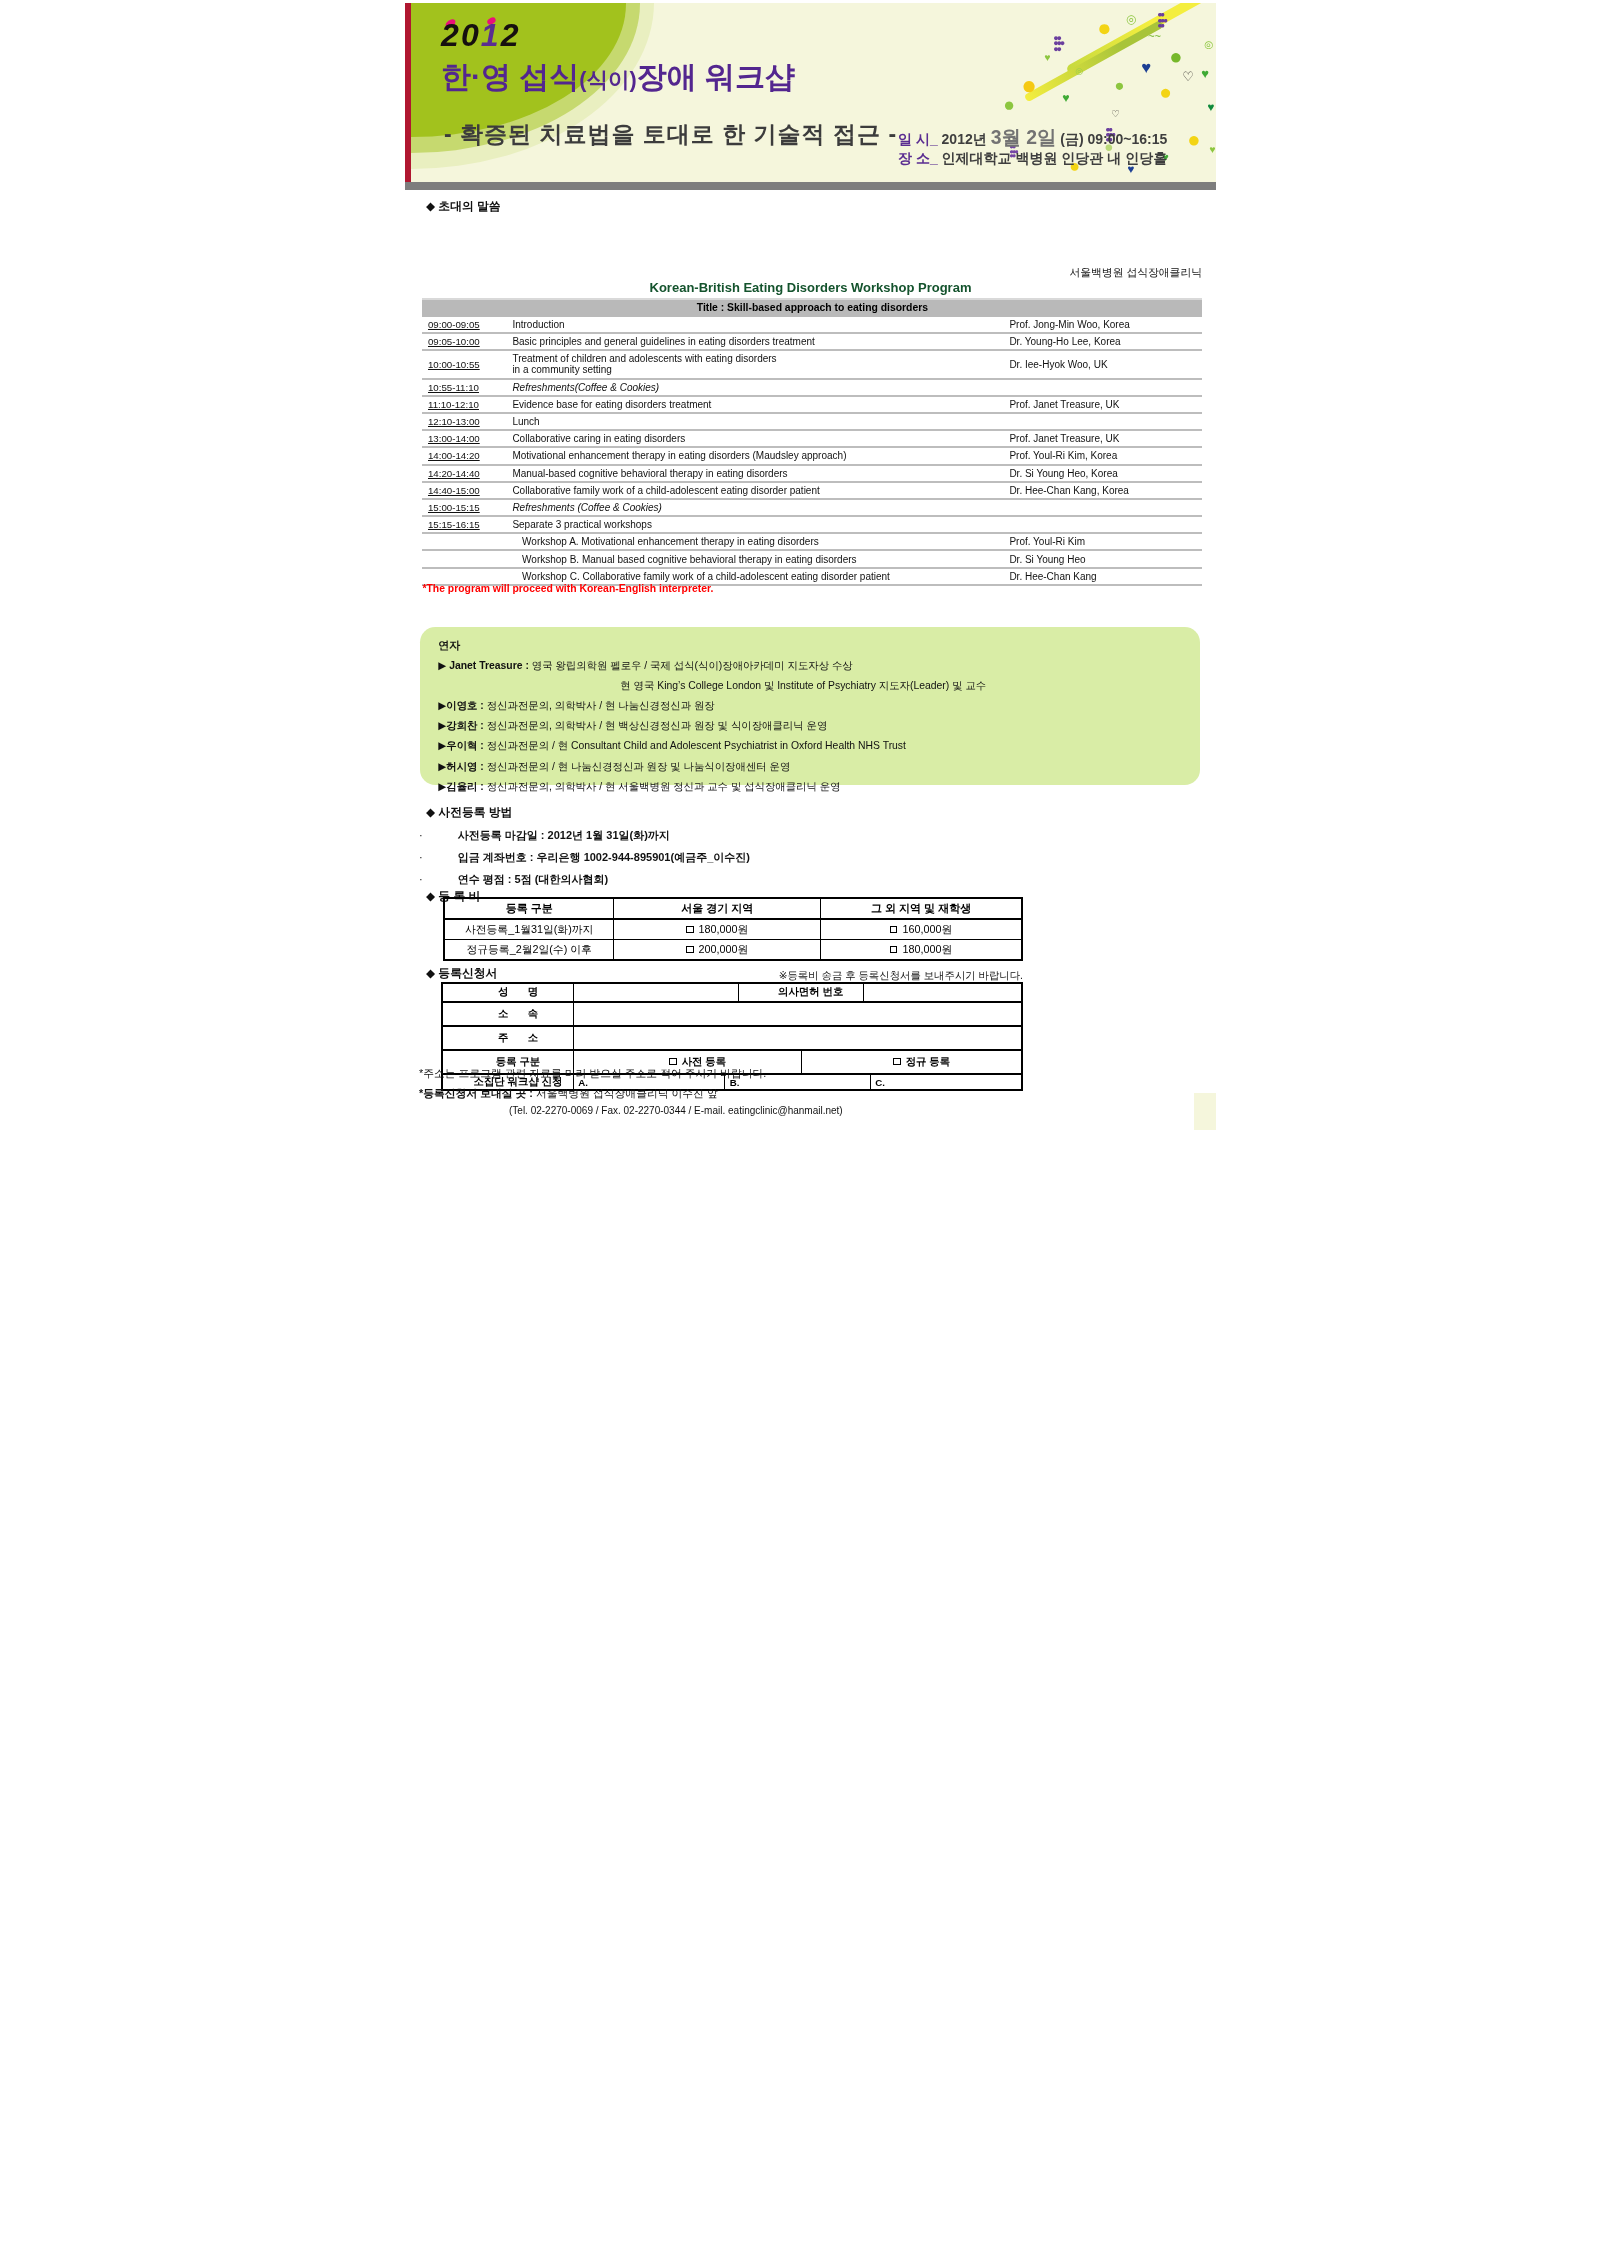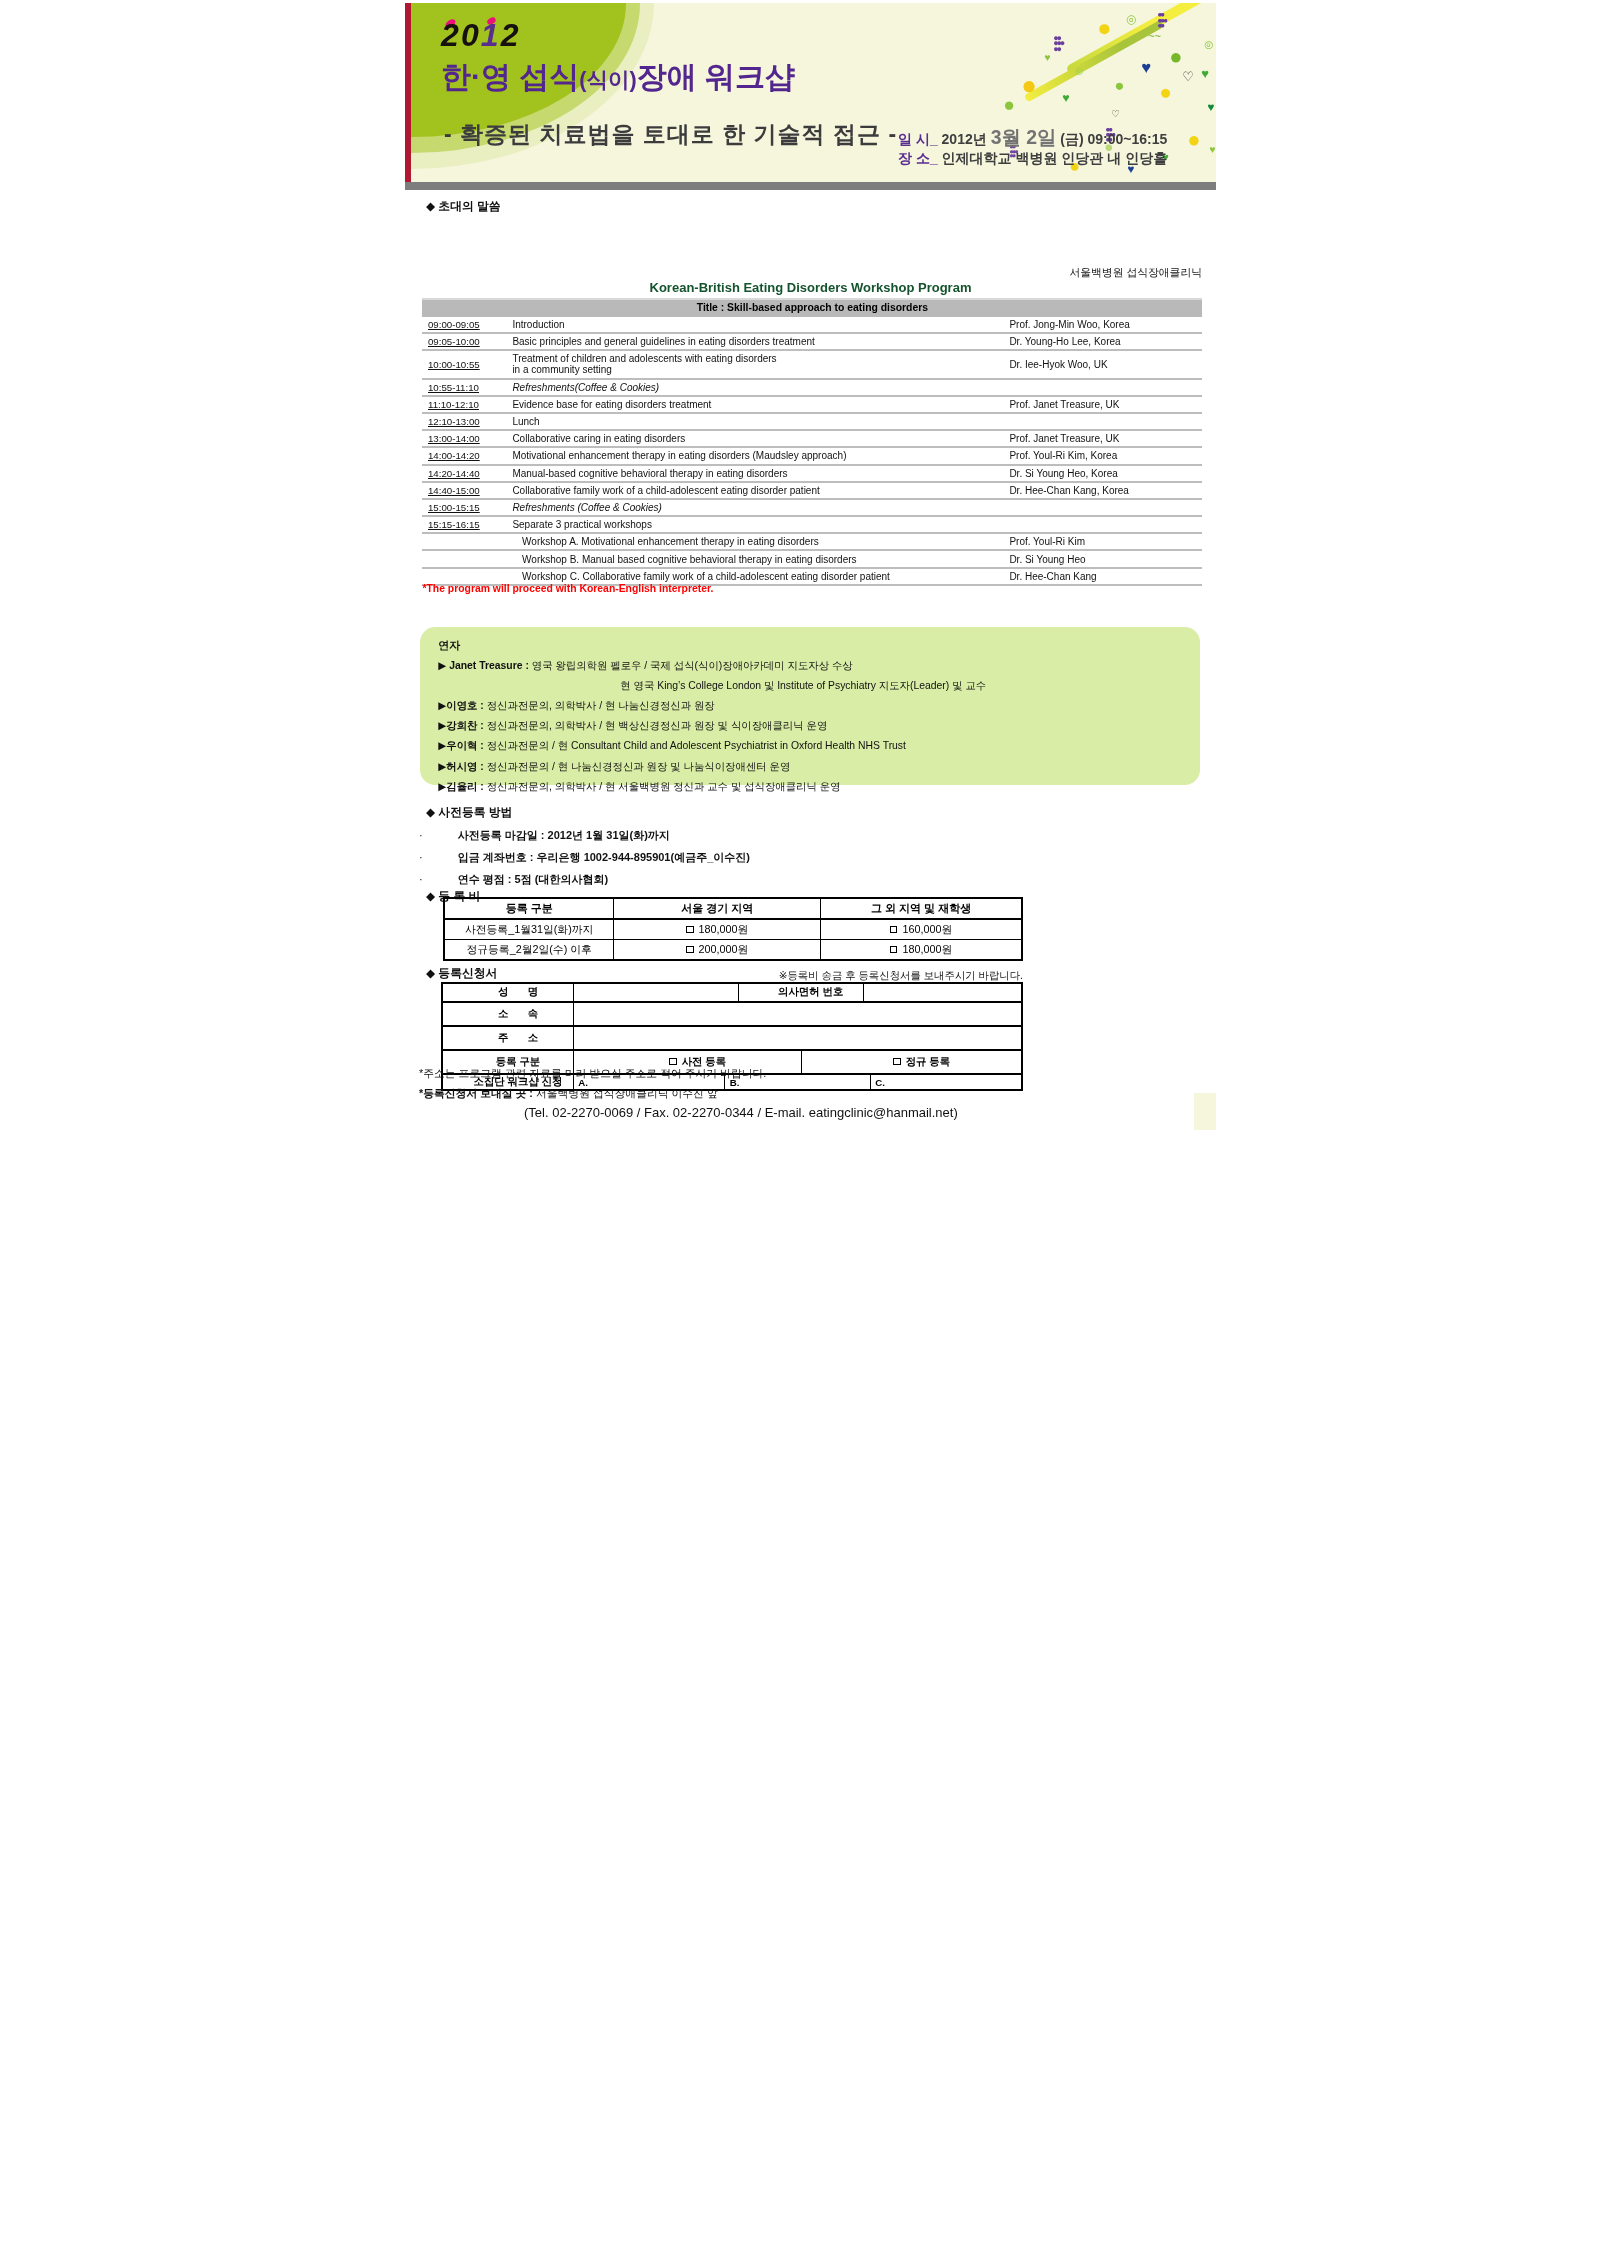--- a/index.html
+++ b/index.html
@@ -101,21 +101,21 @@
   .r1-blank { width:28.5%; } .r1-lic { width:21.6%; } .r1-end { width:27.4%; }
   .r2-rest { width:77.5%; }
   .r4-pre { width:39.5%; } .r4-reg { width:38%; }
   .r5-a { width:26.2%; } .r5-b { width:25.2%; } .r5-c { width:26.1%; }
 
   
   .fn { position:absolute; left:14px; font-size:10.8px; color:#111; }
   .fn1 { top:1067px; }
   .fn2 { top:1087px; }
   .fn2 .lab { font-weight:bold; }
-  .fn-tel { position:absolute; left:104px; top:1105px; font-size:13px; color:#111;margin-left:15px; }
+  .fn-tel { position:absolute; left:104px; top:1105px; font-size:10px; color:#111; }
 
   .corner-block { position:absolute; right:0; bottom:0; width:22px; height:37px; background:#f5f6dc; }
 </style>
 </head>
 <body>
 
 <div class="page">
 
   <div class="red-stripe"></div>
   <div class="header-bg">

